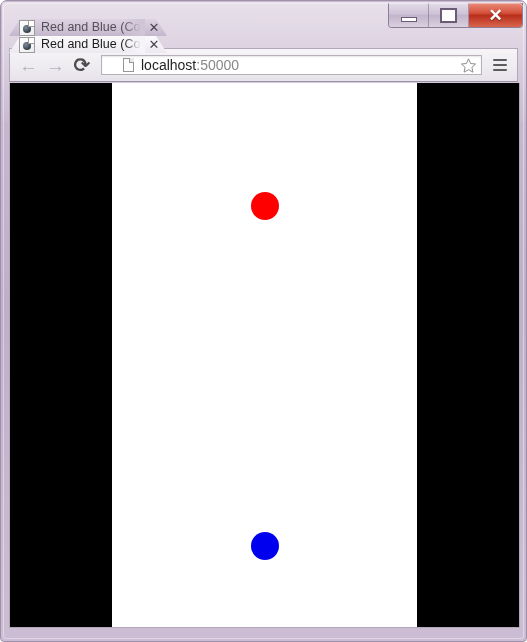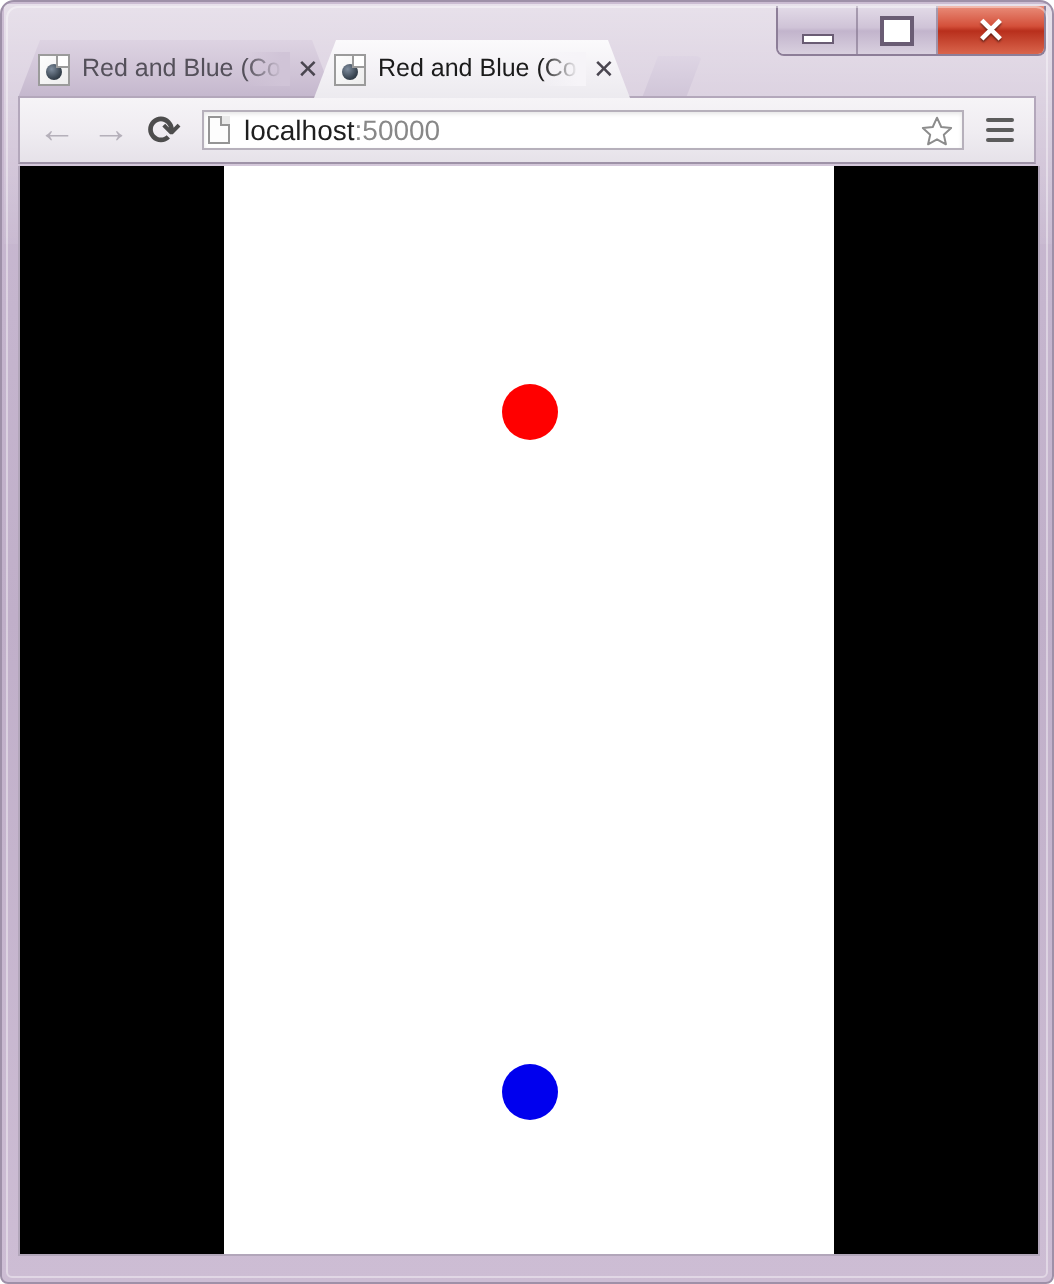--- a/index.html
+++ b/index.html
@@ -92,20 +92,21 @@
   }
 
   
   #tab-strip {
     position: absolute;
     left: 8px;
     top: 18px;
     height: 30px;
     display: flex;
     align-items: flex-end;
+    flex-direction: column;
   }
   .tab {
     position: relative;
     height: 29px;
     width: 158px;
     box-sizing: border-box;
     display: flex;
     align-items: center;
     padding: 0 6px 0 10px;
     margin-right: -10px;
@@ -244,21 +245,21 @@
   }
   #omnibox {
     flex: 1 1 auto;
     height: 20px;
     margin: 0 3px 0 6px;
     background: #ffffff;
     border: 1px solid #b6b0bb;
     box-shadow: inset 0 1px 2px rgba(0,0,0,0.10);
     display: flex;
     align-items: center;
-    padding: 0 4px 0 2px;
+    padding: 0 4px 0 21px;
     box-sizing: border-box;
   }
   #page-doc-icon {
     flex: 0 0 auto;
     width: 11px; height: 14px;
     background: #fdfdfd;
     border: 1px solid #959595;
     position: relative;
     box-sizing: border-box;
     margin-right: 7px;

